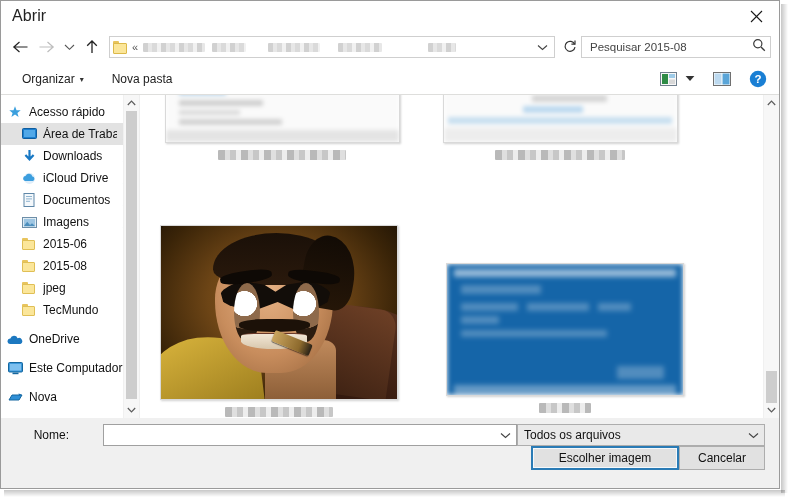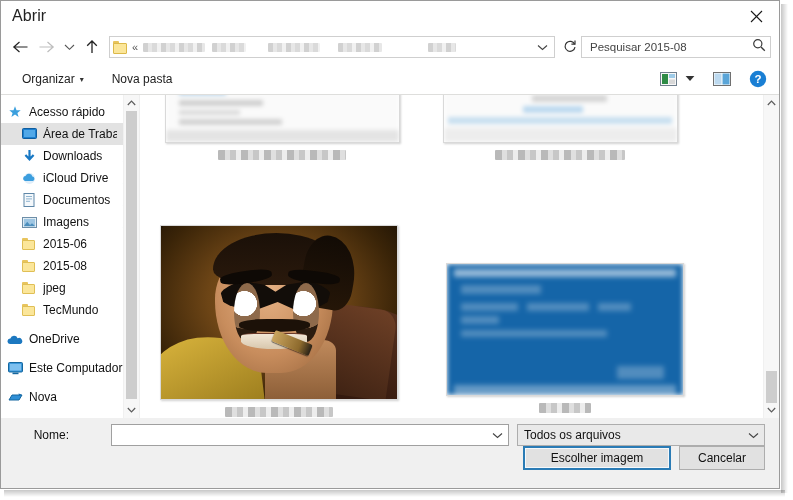--- a/index.html
+++ b/index.html
@@ -231,21 +231,21 @@
     background:#1c1108; border-radius: 40% 40% 50% 50%;}
   .ph-mouth { position:absolute; left:34%; top:62%; width:28%; height:9%;
     background: linear-gradient(#f2e7d6,#d8c7ad); border-radius: 20% 20% 50% 50%;
     border-top:1px solid #6b3a2a;}
   .ph-cigar { position:absolute; left:47%; top:64%; width:17%; height:7%;
     background: linear-gradient(90deg,#caa55f,#8d6a2d 70%, #2a2218 100%);
     border-radius:2px; transform: rotate(22deg); box-shadow:0 1px 1px rgba(0,0,0,.5);}
 
   
   .footer { flex: none; background: #f0f0f0; padding: 0 14px; }
-  .frow { display: flex; align-items: center; height: 34px; gap: 8px; }
+  .frow { display: flex; align-items: center; height: 34px; }
   .nome-lbl { font-size: 12px; color: #111; width: 54px; text-align: right; }
   .nome-field {
     flex: 1; height: 22px; background: #fff; border: 1px solid #a0a0a0;
     display: flex; align-items: center; padding: 0 2px 0 5px;
     margin-left: 34px;
   }
   .nome-field .val { flex: 1; font-size: 12px; color: #111; }
   .caretbtn { width: 18px; text-align: center; font-size: 10px; color: #444; }
   .typesel {
     width: 248px; height: 22px; background: #e9e9e9; border: 1px solid #adadad;

